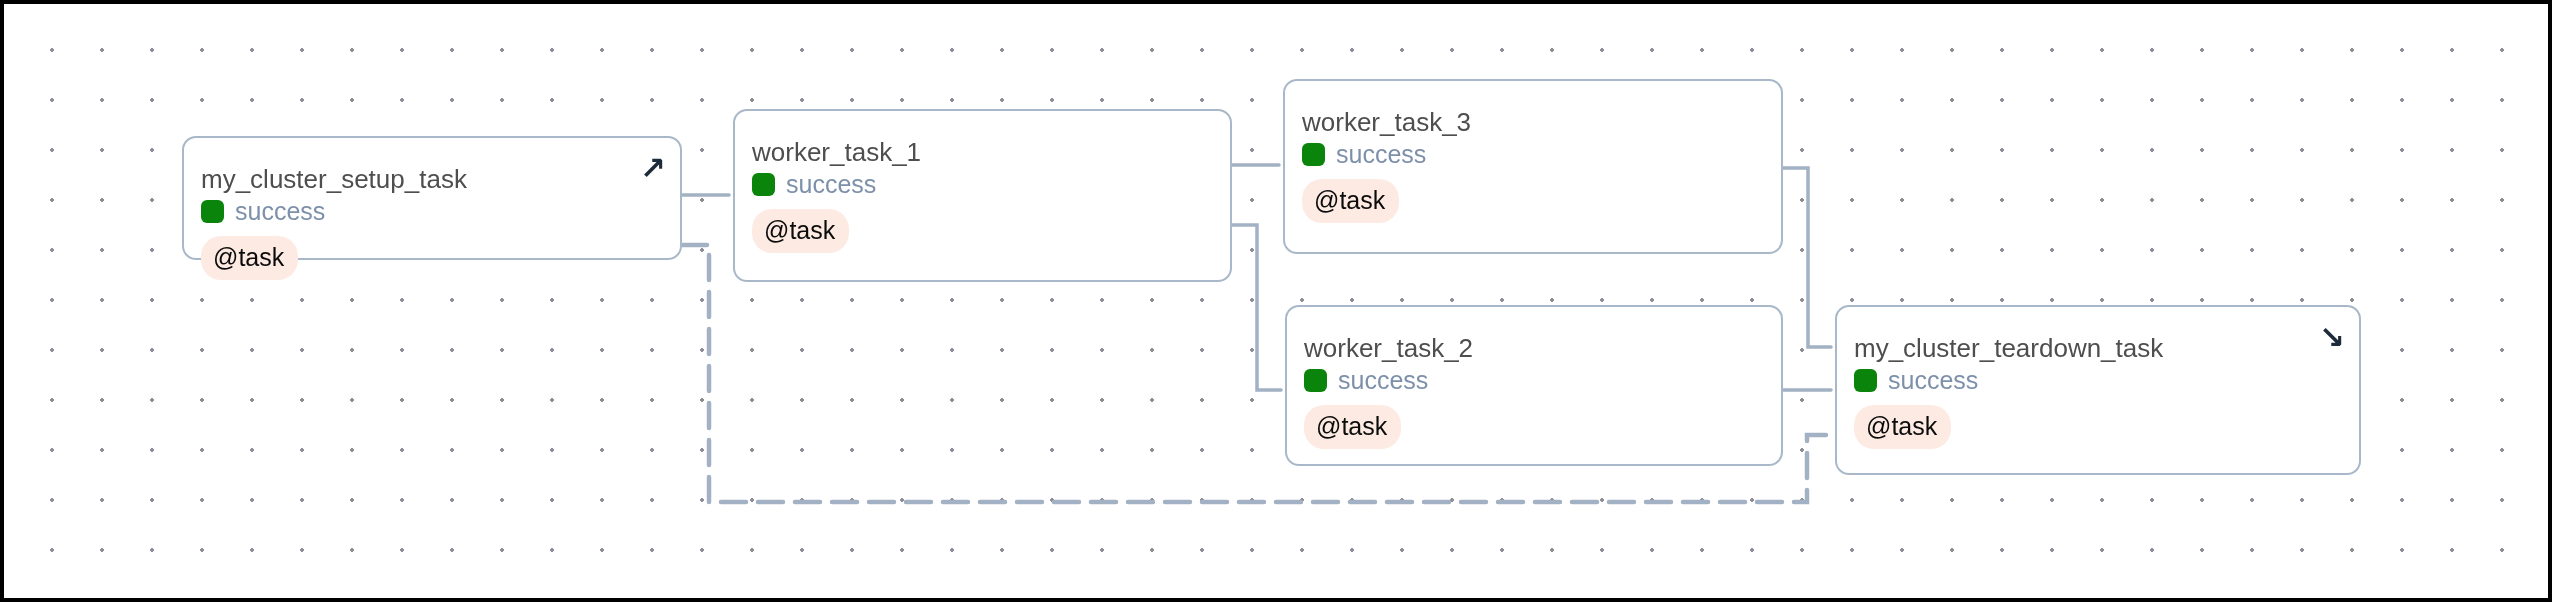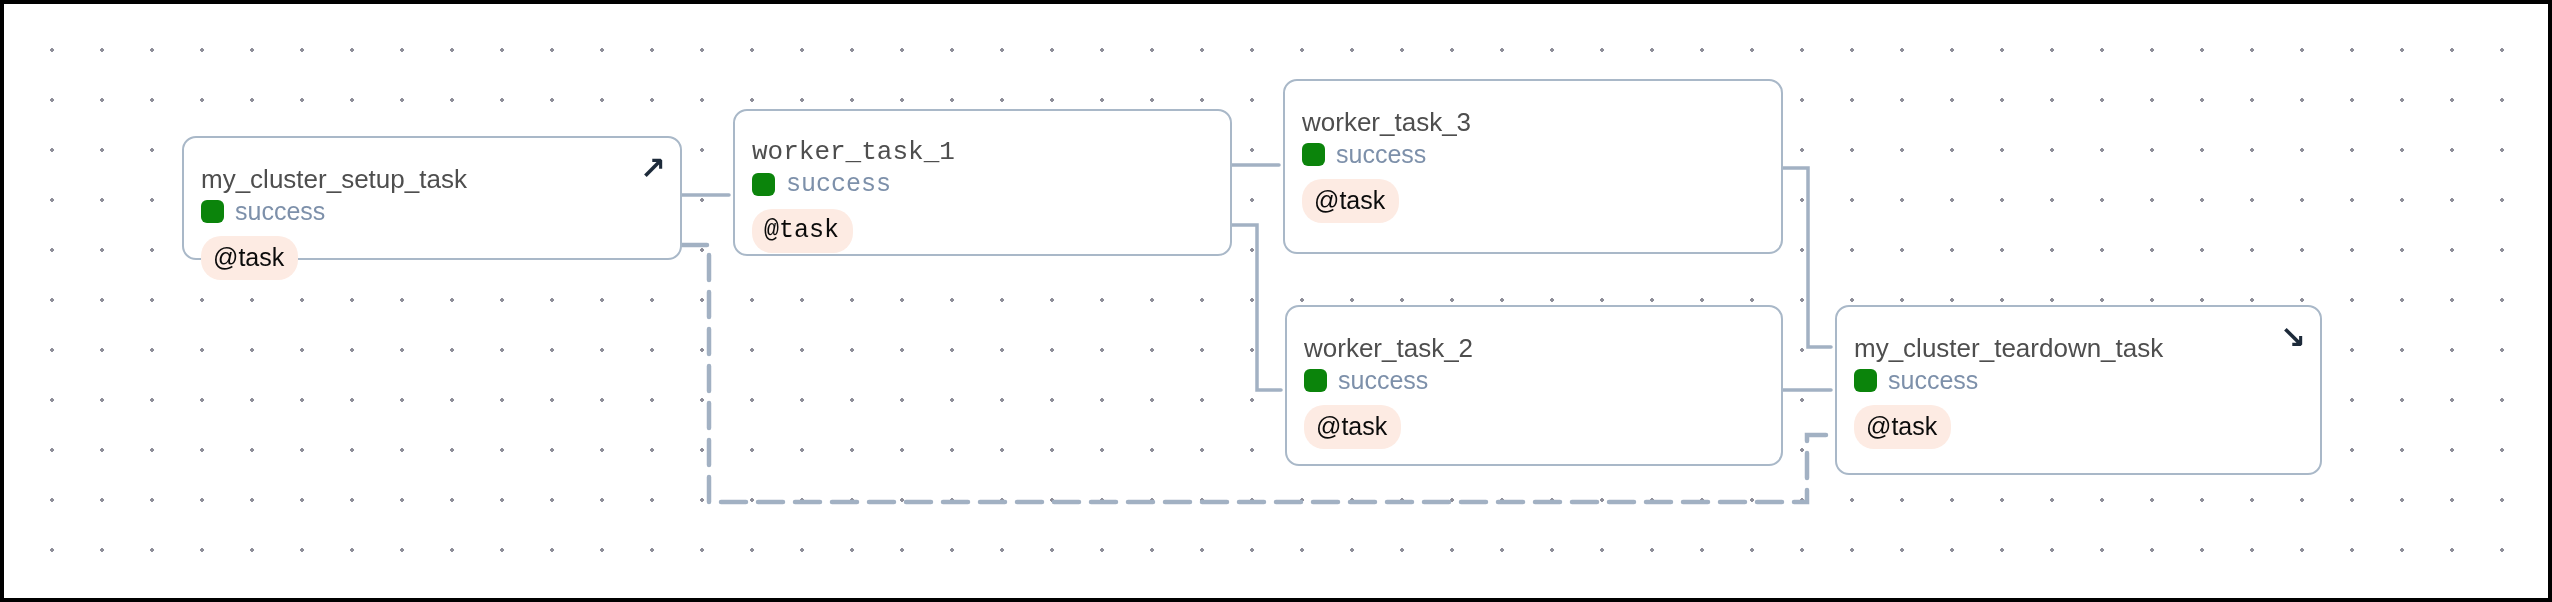--- a/index.html
+++ b/index.html
@@ -92,24 +92,24 @@
     position:absolute;
     top:14px;right:14px;
     font-size:31px;
     font-weight:bold;
     color:var(--arrow);
     line-height:34px;
   }
 
   
   .n-setup   {left:178px;top:132px;width:500px;height:124px;}
-  .n-worker1 {left:729px;top:105px;width:499px;height:147px;font-family:Liberation Mono, monospace;}
+  .n-worker1 {left:729px;top:105px;width:499px;height:173px;}
   .n-worker3 {left:1279px;top:75px; width:500px;height:175px;}
   .n-worker2 {left:1281px;top:301px;width:498px;height:161px;}
-  .n-teardown{left:1831px;top:301px;width:487px;height:170px;}
+  .n-teardown{left:1831px;top:301px;width:526px;height:170px;}
 </style>
 </head>
 <body>
 
 <div class="canvas">
 
   <svg class="edges" viewBox="0 0 2552 602" width="2552" height="602">
     <path class="edge dashed" d="M682 245 H709 V502 H1807 V435 H1831"></path>
     <path class="edge" d="M682 195 H729"></path>
     <path class="edge" d="M1228 165 H1279"></path>

